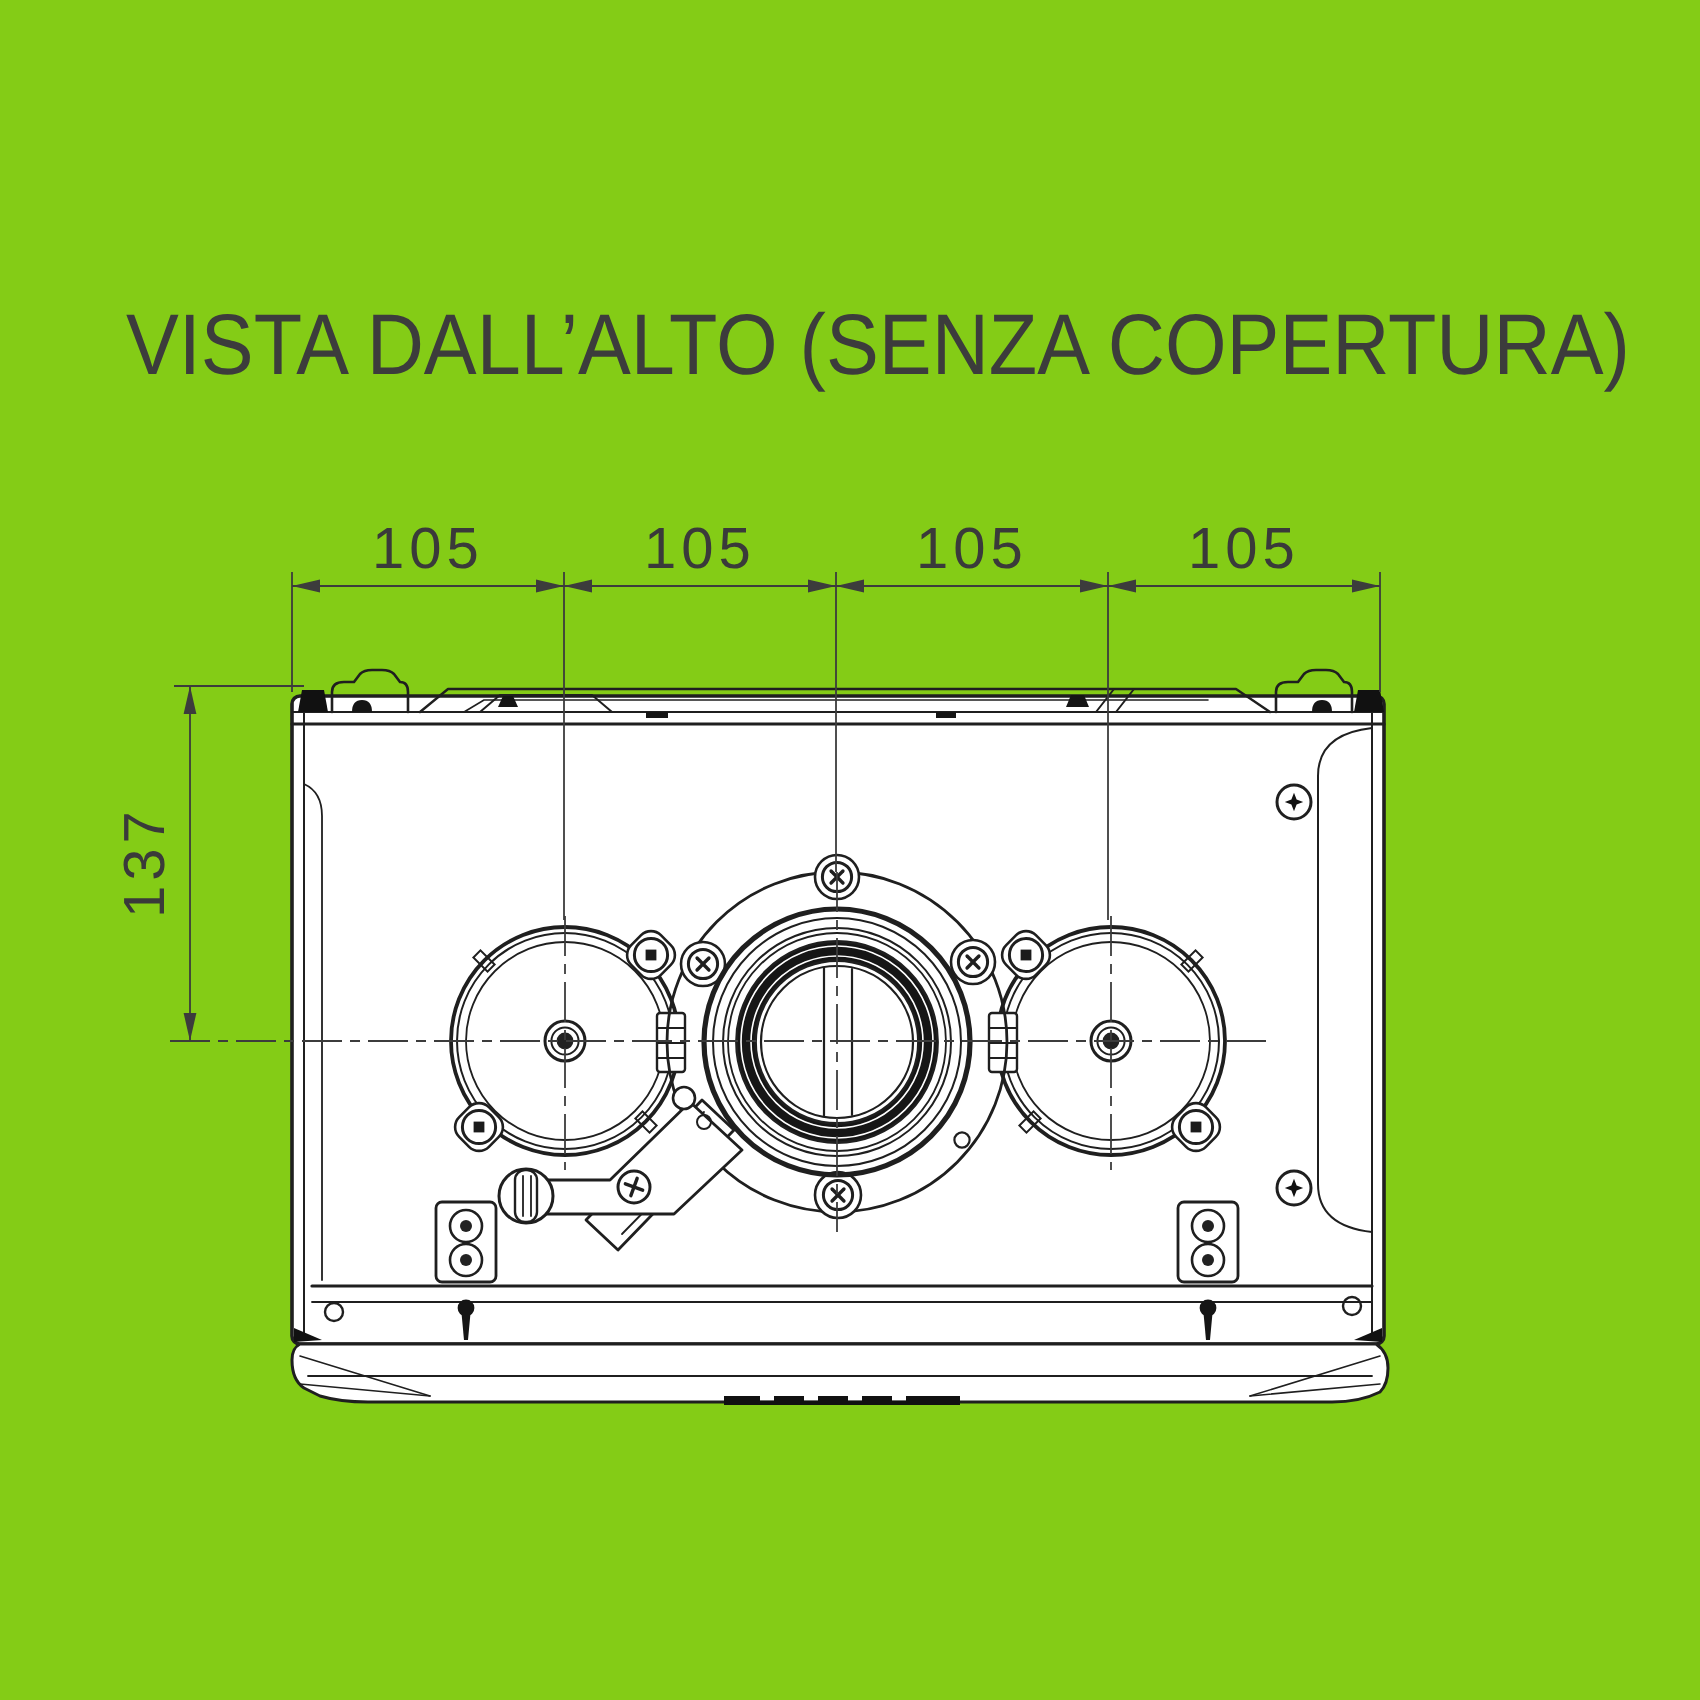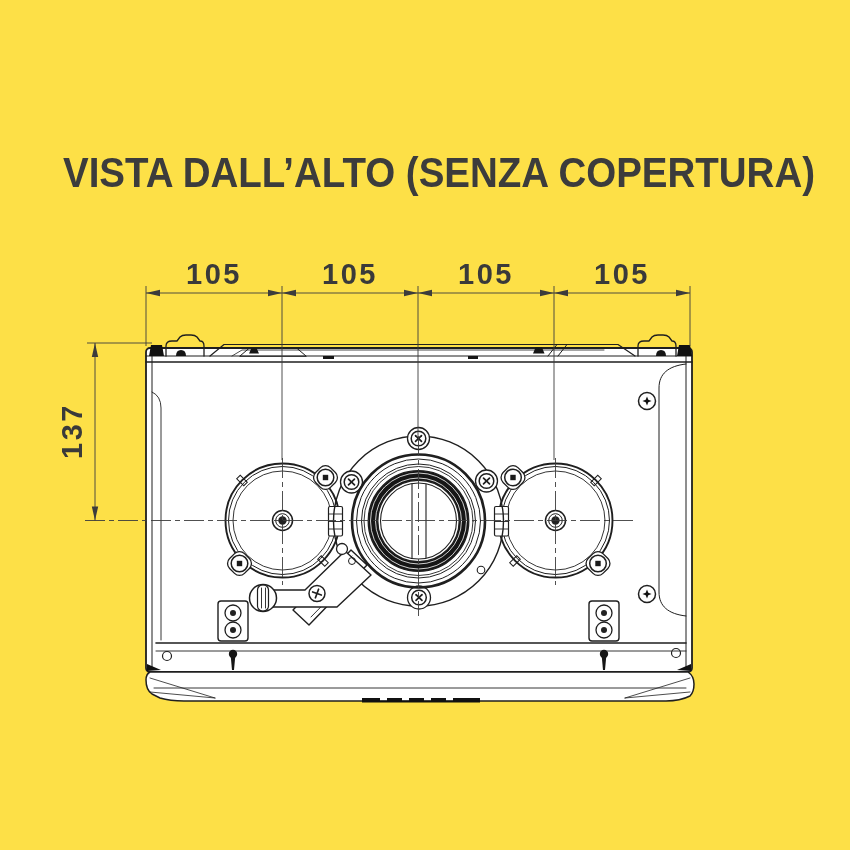--- a/index.html
+++ b/index.html
@@ -1,17 +1,17 @@
 <!DOCTYPE html>
 <html><head>
 <meta charset="utf-8">
 <style>
   html,body{margin:0;padding:0;background:#ffffff;}
-  .page{position:relative;width:850px;height:850px;background:#fde047;overflow:hidden;
-        font-family:"Liberation Sans", sans-serif;font-weight:bold;}
+  .page{position:relative;width:850px;height:850px;background:#84cc16;overflow:hidden;
+        font-family:"Liberation Sans", sans-serif;}
   svg text{font-family:"Liberation Sans", sans-serif;}
 </style>
 </head>
 <body>
 
 <div class="page">
 <svg width="850" height="850" viewBox="0 0 850 850">
 
   <text x="63" y="187" font-size="43" fill="#3c3c3c" textLength="752" lengthAdjust="spacingAndGlyphs">VISTA DALL’ALTO (SENZA COPERTURA)</text>
 

